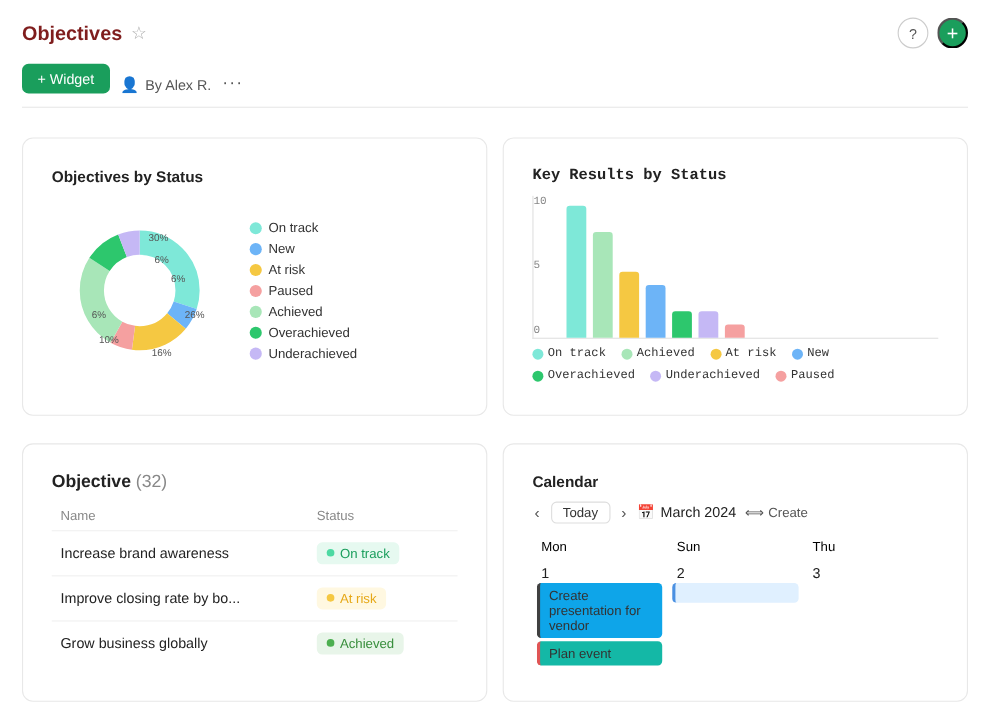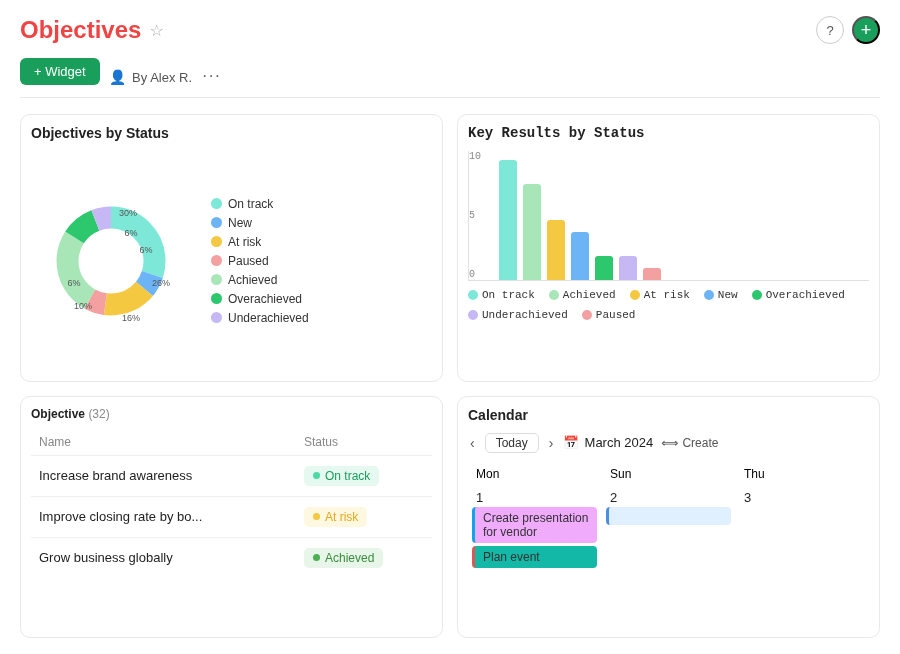--- a/index.html
+++ b/index.html
@@ -24,23 +24,23 @@
       align-items: center;
       justify-content: space-between;
       margin-bottom: 14px;
     }
     .header-left {
       display: flex;
       align-items: center;
       gap: 8px;
     }
     .header-title {
-      font-size: 24px;
+      font-size: 18px;
       font-weight: 700;
-      color: #ef4444;
+      color: #7f1d1d;
     }
     .star-icon {
       color: #aaa;
       font-size: 16px;
     }
     .header-right {
       display: flex;
       align-items: center;
       gap: 8px;
     }
@@ -99,21 +99,22 @@
       display: grid;
       grid-template-columns: 1fr 1fr;
       grid-template-rows: auto auto;
       gap: 14px;
       flex: 1;
     }
     .card {
       background: #fff;
       border: 1px solid #e8e8e8;
       border-radius: 10px;
-      padding: 10px;
+      padding: 26px;
+      margin-top: 11px;
     }
     .card-title {
       font-size: 14px;
       font-weight: 600;
       color: #222;
       margin-bottom: 10px;
     }
     
     .donut-card {
       display: flex;
@@ -209,21 +210,21 @@
     .bar-legend-dot {
       width: 10px; height: 10px;
       border-radius: 50%;
     }
     
     .obj-card {
       display: flex;
       flex-direction: column;
     }
     .obj-header {
-      font-size: 12px;
+      font-size: 16px;
       font-weight: 600;
       color: #222;
       margin-bottom: 8px;
     }
     .obj-count {
       color: #888;
       font-weight: 400;
     }
     .obj-table-header {
       display: grid;
@@ -327,21 +328,21 @@
       gap: 3px;
       padding: 0 4px 4px;
     }
     .cal-event {
       border-radius: 4px;
       padding: 4px 8px;
       font-size: 12px;
       font-weight: 500;
       color: #333;
     }
-    .cal-event-purple { background: #f0abfc; border-left: 3px solid #0ea5e9; }
+    .cal-event-purple { background: #0ea5e9; border-left: 3px solid #404040; }
     .cal-event-red { background: #14b8a6; border-left: 3px solid #e05555; }
     .cal-event-blue { background: #e0f0ff; border-left: 3px solid #4a90e2; }
   </style>
 </head>
 <body>
 
 <div class="app-container">
 
   <div class="header">
     <div class="header-left">

